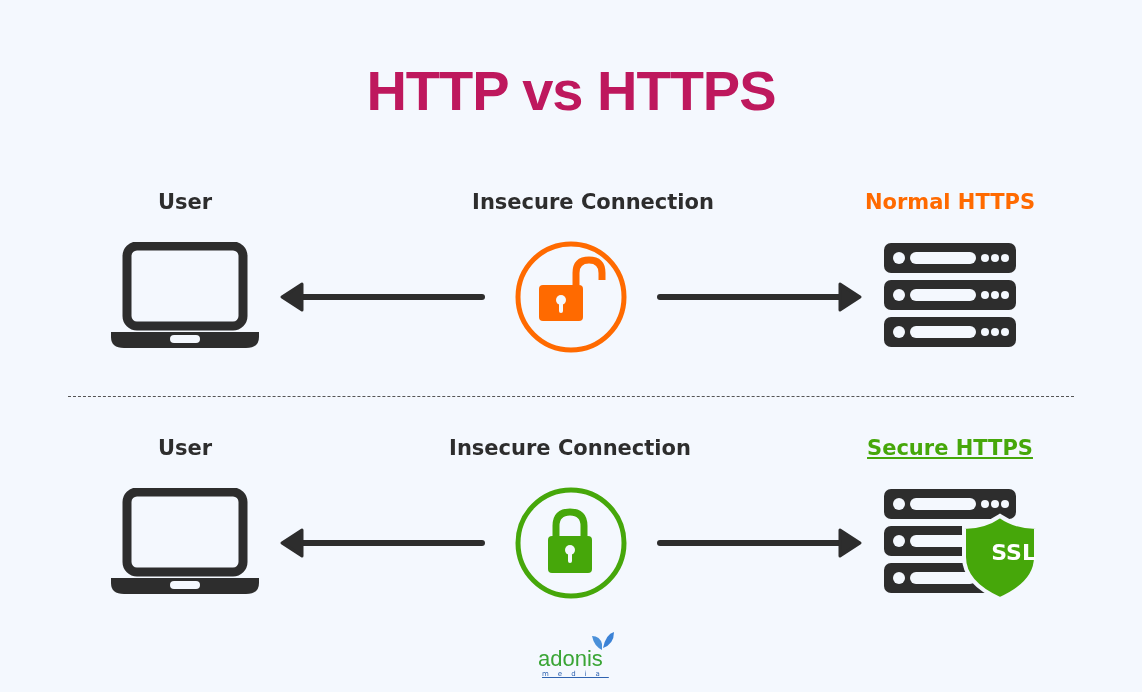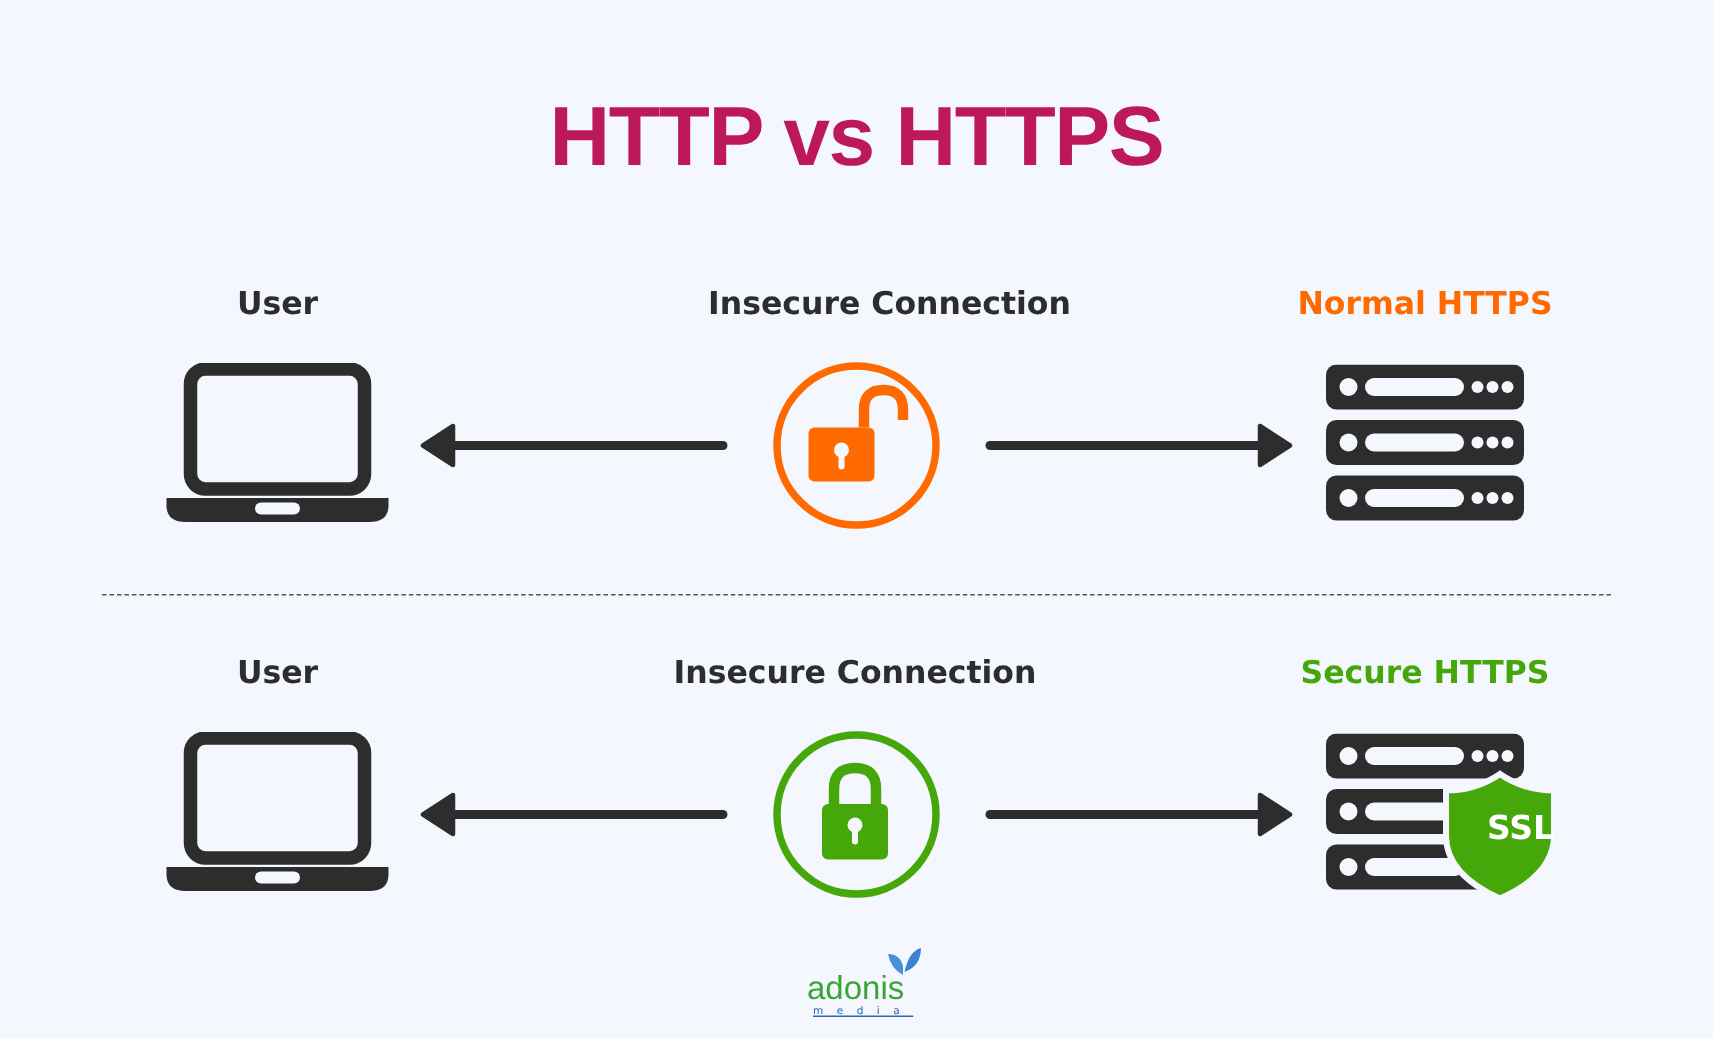--- a/index.html
+++ b/index.html
@@ -80,21 +80,21 @@
         <circle cx="111" cy="15" r="4" fill="#f4f8fe"></circle>
         <circle cx="121" cy="15" r="4" fill="#f4f8fe"></circle>
     </g>
   </svg>
 </div>
 
 <div class="abs divider"></div>
 
 <div class="abs label" style="left:135px;width:100px;top:436px;">User</div>
 <div class="abs label" style="left:420px;width:300px;top:436px;">Insecure Connection</div>
-<div class="abs label" style="left:850px;width:200px;top:436px;color:#46a70a;">Secure HTTPS</div>
+<div class="abs label" style="left:850px;width:200px;top:436px;color:#46a70a;text-decoration:underline;">Secure HTTPS</div>
 
 <div class="abs" style="left:110px;top:488px;">
   <svg width="150" height="108" viewBox="0 0 150 108">
     <rect x="17" y="4" width="116" height="80" rx="10" fill="none" stroke="#2d2d2d" stroke-width="9"></rect>
     <path d="M1 90 H149 V95 Q149 106 136 106 H14 Q1 106 1 95 Z" fill="#2d2d2d"></path>
     <rect x="60" y="93" width="30" height="8" rx="4" fill="#f4f8fe"></rect>
   </svg>
 </div>
 
 <div class="abs" style="left:280px;top:528px;">

